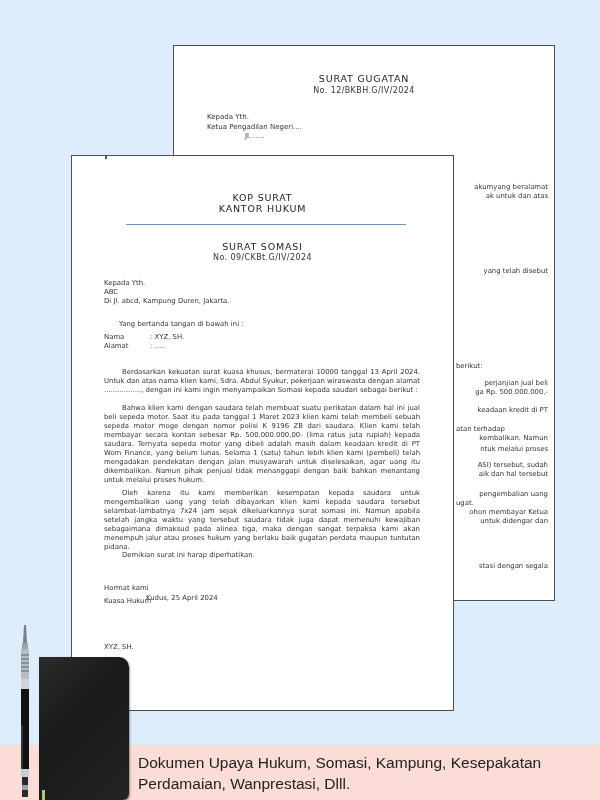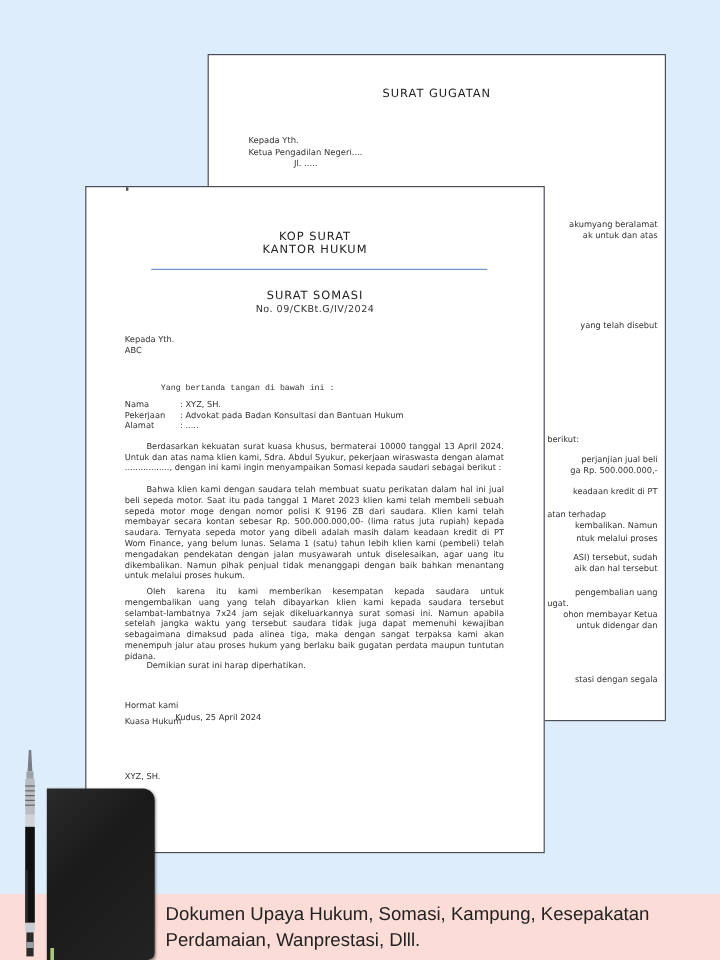--- a/index.html
+++ b/index.html
@@ -67,20 +67,21 @@
       position: absolute; left: 42px; top: 790px; width: 3px; height: 10px; background: #a8c77a;
     }
   </style>
 </head>
 <body>
 
 <div class="bottom-band"></div>
 
 <div class="page page-back">
   <div class="doc-title" style="top:27px;">SURAT GUGATAN</div>
+  <div class="doc-number" style="top:40px;">No. 12/BKBH.G/IV/2024</div>
   <div class="small-text" style="left:33px; top:67px;">Kepada Yth.</div>
   <div class="small-text" style="left:33px; top:77px;">Ketua Pengadilan Negeri....</div>
   <div class="small-text" style="left:33px; top:86px;padding-left:38px;">Jl. .....</div>
 
   <div class="frag" style="top:137px;margin-left:20px;">akumyang beralamat</div>
   <div class="frag" style="top:146px;">ak untuk dan atas</div>
   <div class="frag" style="top:221px;">yang  telah  disebut</div>
   <div class="frag" style="top:316px; right:auto; left:282px; text-align:left;">berikut:</div>
   <div class="frag" style="top:333px;">perjanjian  jual   beli</div>
   <div class="frag" style="top:342px;">ga Rp. 500.000.000,-</div>
@@ -101,32 +102,29 @@
   <div class="tick"></div>
   <div class="doc-title" style="top:36px;">KOP SURAT</div>
   <div class="doc-title" style="top:47px;">KANTOR HUKUM</div>
   <div class="hr-line" style="top:68px;"></div>
   <div class="doc-title" style="top:85px;">SURAT SOMASI</div>
   <div class="doc-number" style="top:97px;">No. 09/CKBt.G/IV/2024</div>
 
   <div class="block" style="left:32px; top:123px; width:320px;">
     <p>Kepada Yth.</p>
     <p>ABC</p>
+    <p>Di Jl. abcd,  Kampung Duren, Jakarta.</p>
   </div>
 
-  <div class="block" style="left:62px; top:164px; width:300px;font-family:Liberation Mono, monospace;">Yang bertanda tangan di bawah ini :</div>
+  <div class="block" style="left:47px; top:164px; width:300px;">Yang bertanda tangan di bawah ini :</div>
 
   <div class="block" style="left:32px; top:177px; width:320px;">
     <div class="kv-row">
       <span class="kv-key">Nama</span>
       <span>: XYZ, SH.</span>
-    </div>
-    <div class="kv-row">
-      <span class="kv-key">Pekerjaan</span>
-      <span>: Advokat pada Badan Konsultasi dan Bantuan Hukum</span>
     </div>
     <div class="kv-row">
       <span class="kv-key">Alamat</span>
       <span>: .....</span>
     </div>
   </div>
 
   <div class="block justify" style="left:32px; top:212px; width:316px;">
     <p class="indent">Berdasarkan kekuatan surat kuasa khusus, bermaterai 10000 tanggal 13 April 2024. Untuk dan atas nama klien kami, Sdra. Abdul Syukur, pekerjaan wiraswasta dengan alamat ................., dengan  ini kami  ingin menyampaikan Somasi kepada saudari sebagai berikut :</p>
   </div>

